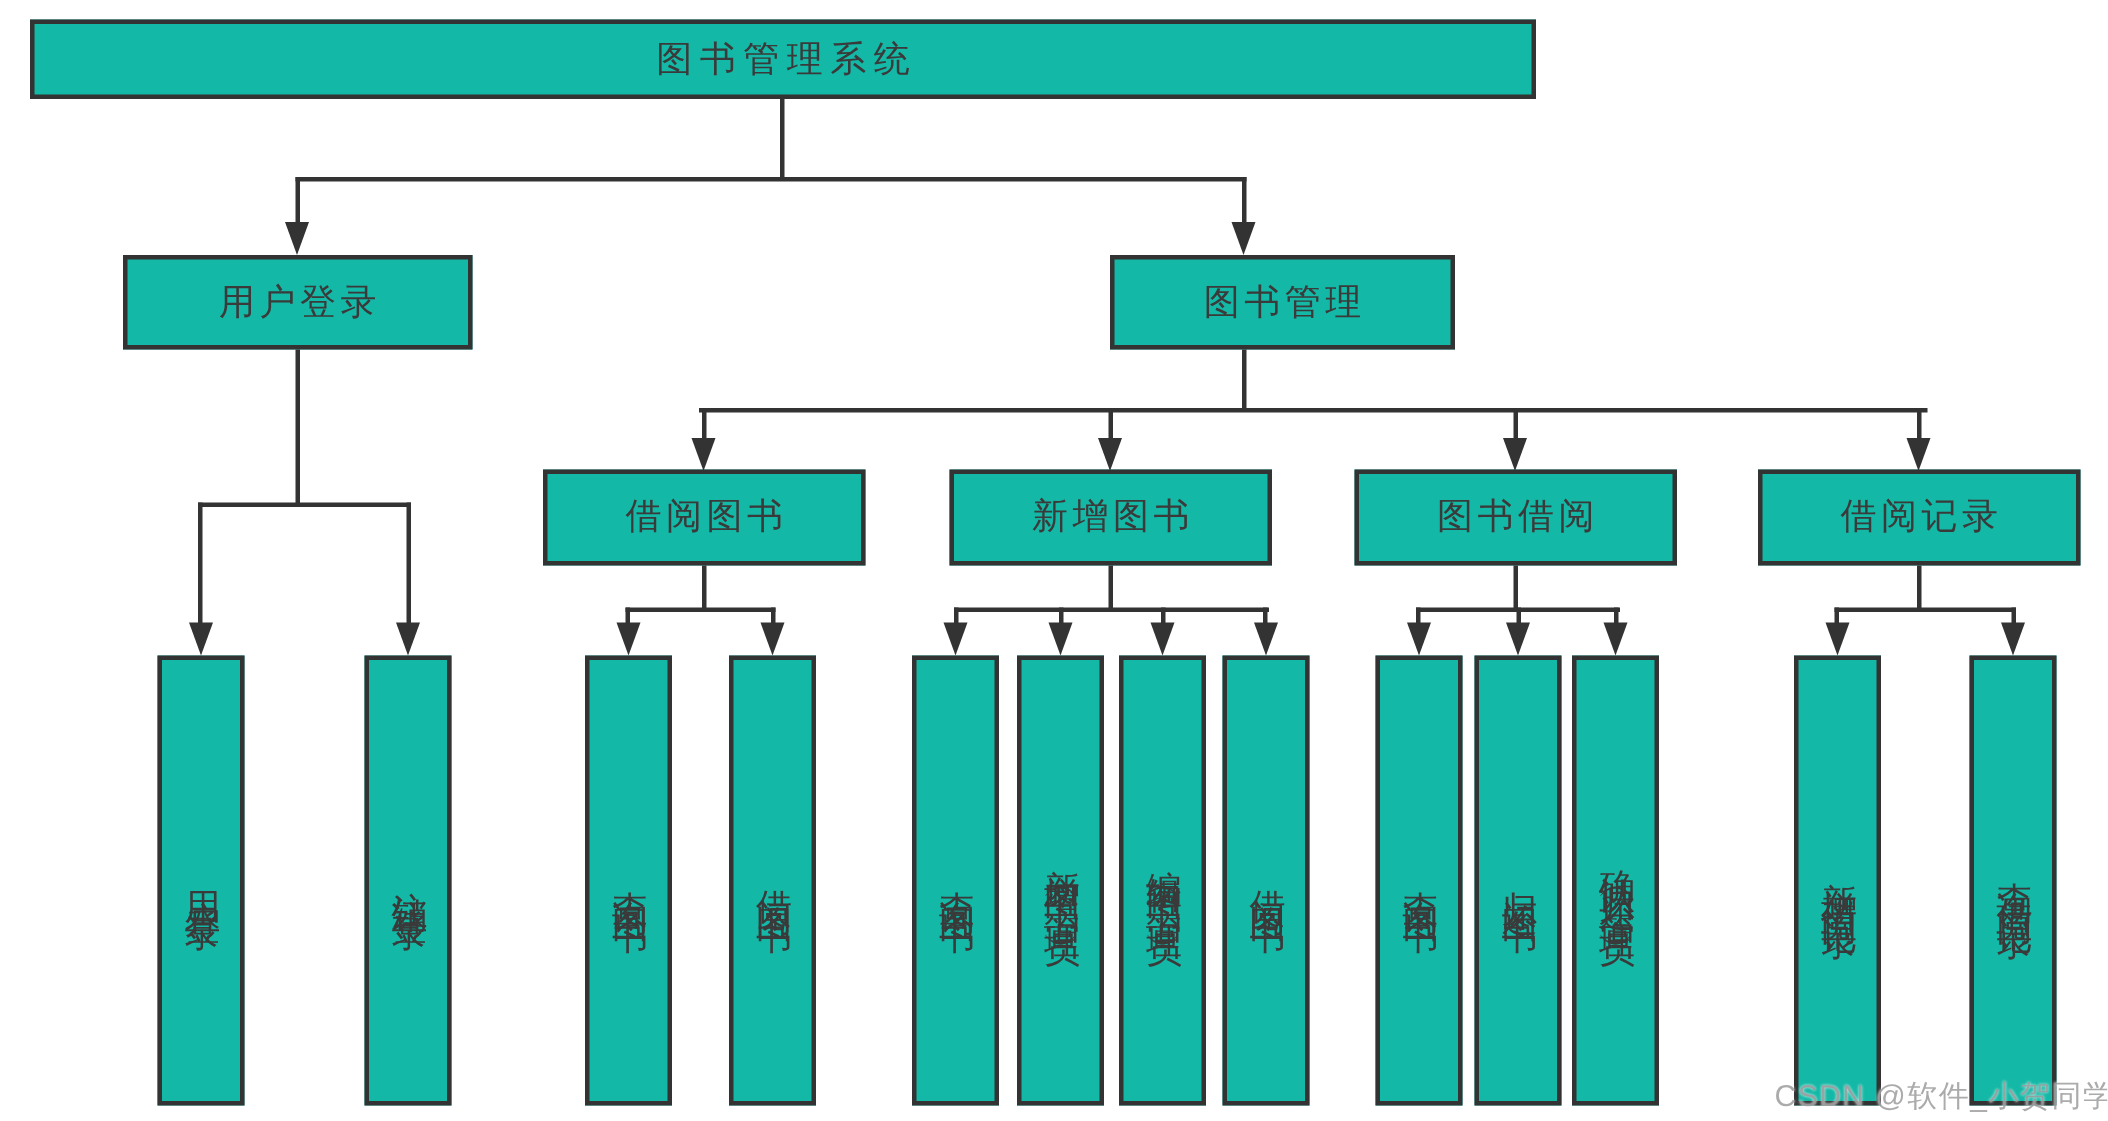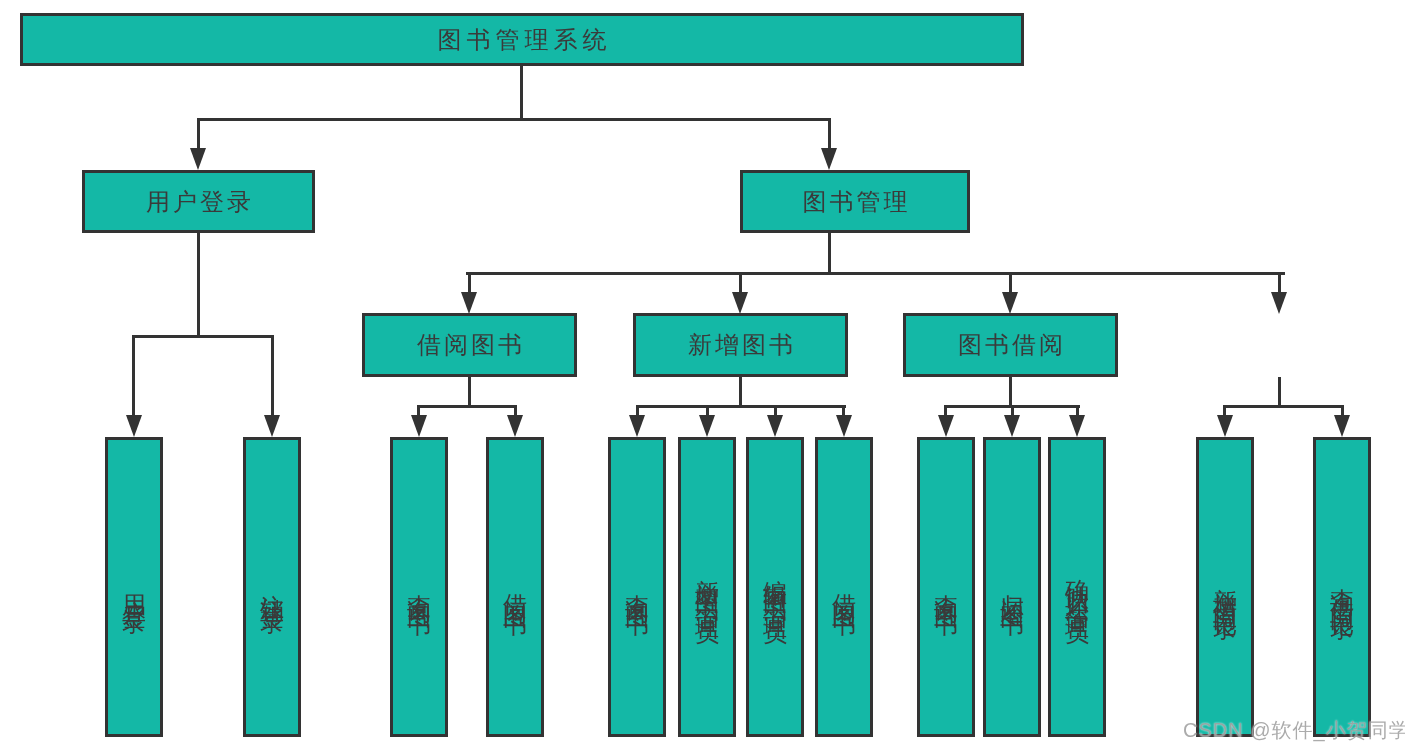--- a/index.html
+++ b/index.html
@@ -87,20 +87,21 @@
 <div class="canvas">
 
   <div class="box hbox root-box" id="b-root">图书管理系统</div>
 
   <div class="box hbox" id="b-user-login">用户登录</div>
   <div class="box hbox" id="b-book-mgmt">图书管理</div>
 
   <div class="box hbox" id="b-new-rec">借阅图书</div>
   <div class="box hbox" id="b-book-borrow">新增图书</div>
   <div class="box hbox" id="b-cur-borrow">图书借阅</div>
+  <div class="box hbox" id="b-borrow-rec">借阅记录</div>
 
   <div class="box leaf" id="l-user-login">用户登录</div>
   <div class="box leaf" id="l-logout">注销登录</div>
 
   <div class="box leaf" id="l-query1">查询图书</div>
   <div class="box leaf" id="l-borrow1">借阅图书</div>
 
   <div class="box leaf" id="l-query2">查询图书</div>
   <div class="box leaf" id="l-add-book">新增图书（管理员）</div>
   <div class="box leaf" id="l-edit-book">编辑图书（管理员）</div>

